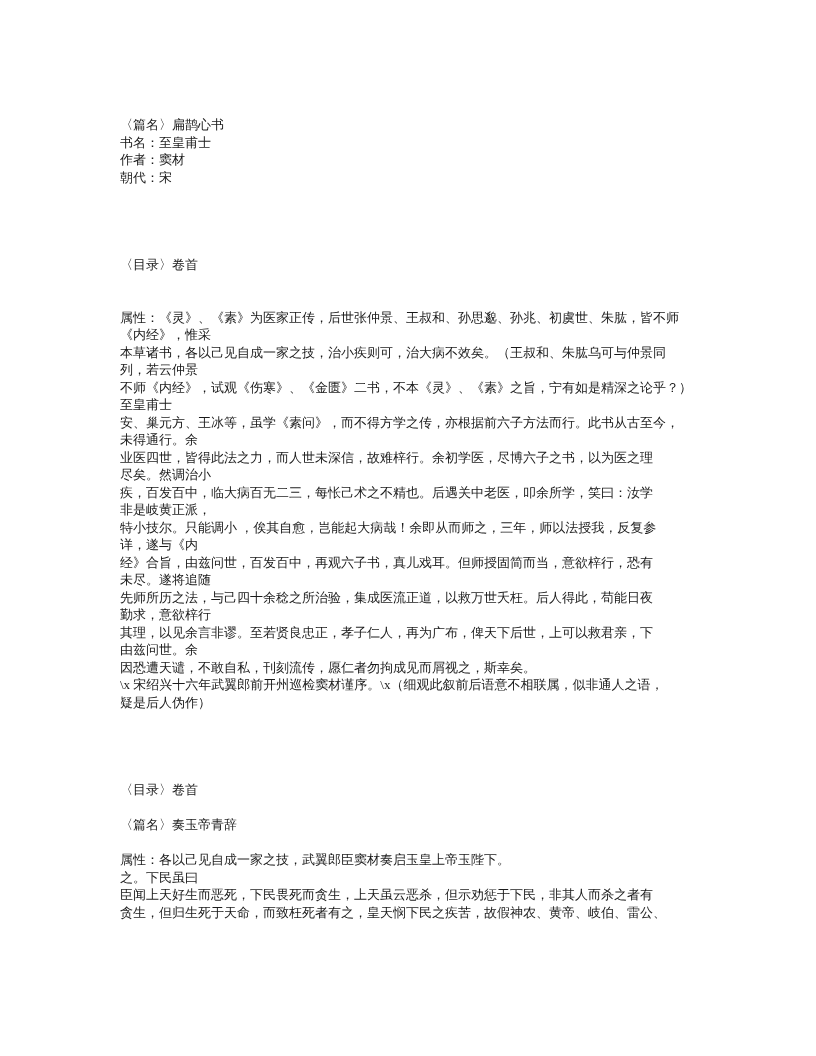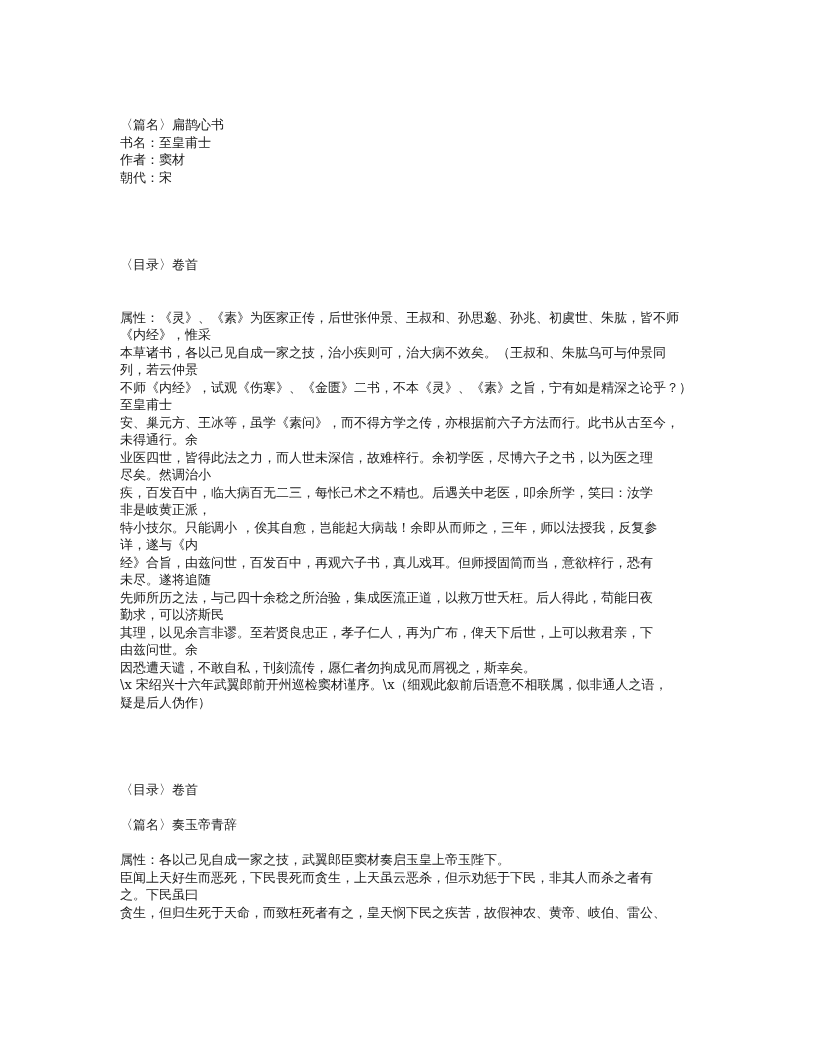--- a/index.html
+++ b/index.html
@@ -2,21 +2,21 @@
 <html><head>
 <meta charset="utf-8">
 <style>
   html, body { margin: 0; padding: 0; background: #ffffff; }
   body {
     width: 816px; height: 1056px; position: relative; overflow: hidden;
     font-family: "DejaVu Serif", "Liberation Serif", serif;
     color: #1a1a1a;
   }
   .page { position: absolute; left: 120px; top: 116px; width: 600px; }
-  .line { font-size: 13px; line-height: 17.5px; white-space: nowrap; height: 17.5px; }
+  .line { font-size: 13px; line-height: 17.5px; white-space: nowrap; height: 17.5px; font-family: Liberation Serif, serif; }
   .gap-med { height: 17.5px; }
   .gap-xl { height: 70px; }
 </style>
 </head>
 <body>
 
 <div class="page">
   <div class="line">〈篇名〉扁鹊心书</div>
   <div class="line">书名：至皇甫士</div>
   <div class="line">作者：窦材</div>
@@ -39,34 +39,34 @@
     <div class="line">未得通行。余</div>
     <div class="line">业医四世，皆得此法之力，而人世未深信，故难梓行。余初学医，尽博六子之书，以为医之理</div>
     <div class="line">尽矣。然调治小</div>
     <div class="line">疾，百发百中，临大病百无二三，每怅己术之不精也。后遇关中老医，叩余所学，笑曰：汝学</div>
     <div class="line">非是岐黄正派，</div>
     <div class="line">特小技尔。只能调小 ，俟其自愈，岂能起大病哉！余即从而师之，三年，师以法授我，反复参</div>
     <div class="line">详，遂与《内</div>
     <div class="line">经》合旨，由兹问世，百发百中，再观六子书，真儿戏耳。但师授固简而当，意欲梓行，恐有</div>
     <div class="line">未尽。遂将追随</div>
     <div class="line">先师所历之法，与己四十余稔之所治验，集成医流正道，以救万世夭枉。后人得此，苟能日夜</div>
-    <div class="line">勤求，可以济斯民</div>
+    <div class="line">勤求，意欲梓行</div>
     <div class="line">其理，以见余言非谬。至若贤良忠正，孝子仁人，再为广布，俾天下后世，上可以救君亲，下</div>
     <div class="line">由兹问世。余</div>
     <div class="line">因恐遭天谴，不敢自私，刊刻流传，愿仁者勿拘成见而屑视之，斯幸矣。</div>
     <div class="line">\x 宋绍兴十六年武翼郎前开州巡检窦材谨序。\x（细观此叙前后语意不相联属，似非通人之语，</div>
     <div class="line">疑是后人伪作）</div>
   </div>
 
   <div class="gap-xl"></div>
 
   <div class="line">〈目录〉卷首</div>
   <div class="gap-med"></div>
   <div class="line">〈篇名〉奏玉帝青辞</div>
   <div class="gap-med"></div>
 
   <div>
     <div class="line">属性：各以己见自成一家之技，武翼郎臣窦材奏启玉皇上帝玉陛下。</div>
+    <div class="line">之。下民虽曰</div>
     <div class="line">臣闻上天好生而恶死，下民畏死而贪生，上天虽云恶杀，但示劝惩于下民，非其人而杀之者有</div>
-    <div class="line">之。下民虽曰</div>
     <div class="line">贪生，但归生死于天命，而致枉死者有之，皇天悯下民之疾苦，故假神农、黄帝、岐伯、雷公、</div>
   </div>
 </div>
 
 </body></html>

